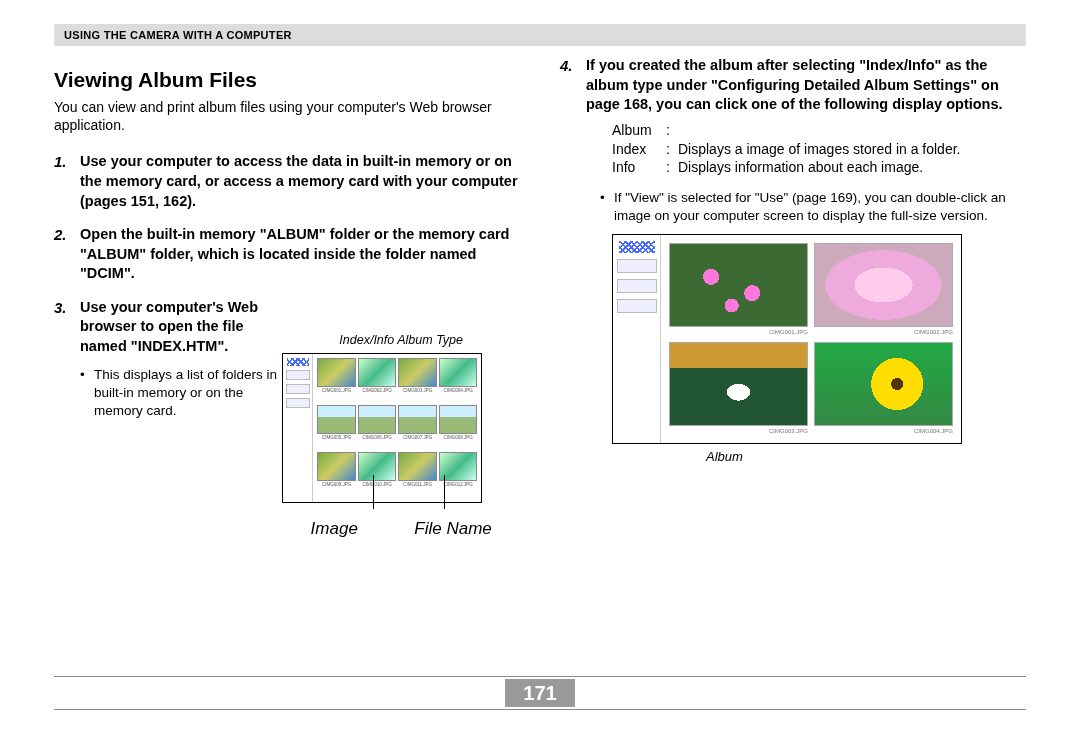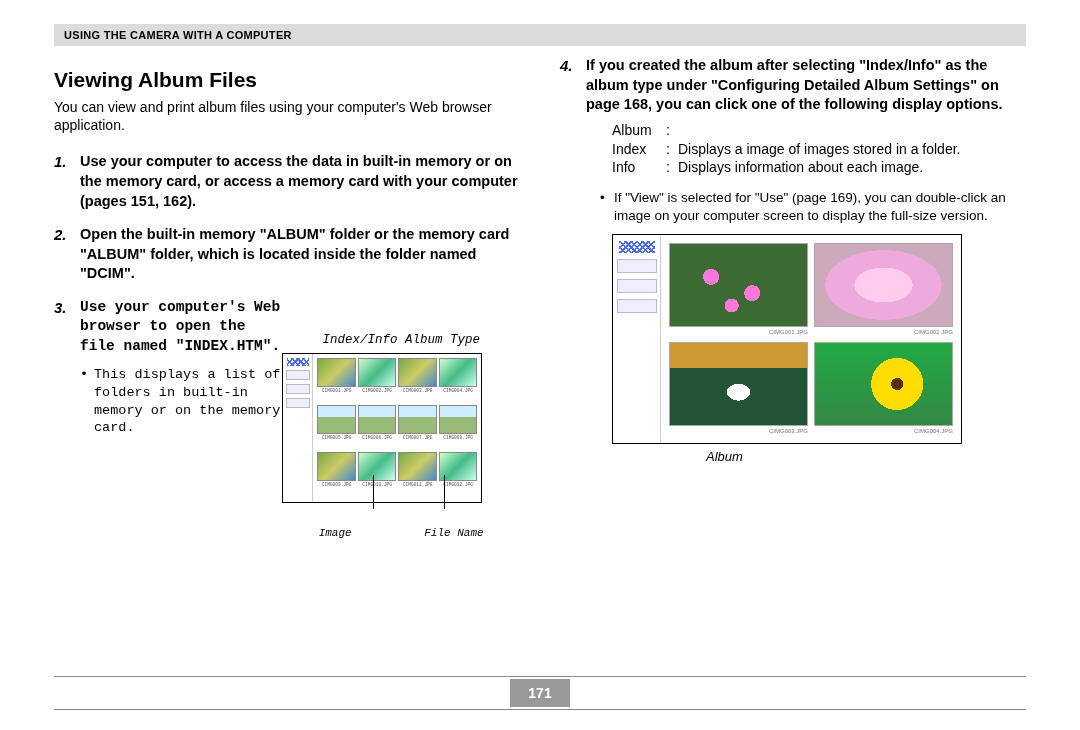--- a/index.html
+++ b/index.html
@@ -41,21 +41,21 @@
     }
     ol.steps > li .num {
       position: absolute;
       left: 0;
       top: 0;
       font-style: italic;
       font-weight: bold;
       font-size: 15px;
     }
     ol.steps > li .step-body { font-weight: bold; font-size: 14.5px; }
-    .step3-row { display: flex; gap: 0; font-family: Liberation Mono, monospace; }
+    .step3-row { display: flex; gap: 0; }
     .step3-text { flex: 0 0 46%; }
     .step3-figure { flex: 1; }
     .fig-caption-top {
       font-style: italic;
       font-size: 12.5px;
       text-align: center;
       margin-bottom: 4px;
       margin-top: 34px;
     }
     .sub-bullet {
@@ -124,21 +124,21 @@
       margin-top: 1px;
       white-space: nowrap;
     }
     .callout-lines {
       position: relative;
       height: 36px;
       margin-top: 2px;
       display:flex;
       justify-content: space-around;
       font-style: italic;
-      font-size: 11px;
+      font-size: 17px;
       align-items: flex-end;
     }
     .callout-lines .line {
       position:absolute;
       top:-30px;
       width:1px;
       height:34px;
       background:#000;
     }
     .callout-lines .line.l1 { left: 38%; }
@@ -209,21 +209,21 @@
       height: 34px;
       display:flex;
       justify-content:center;
       align-items:stretch;
       padding: 2px 0;
     }
     .footer .badge {
       background: #999;
       color: #fff;
       font-weight: bold;
-      font-size: 14px;
+      font-size: 20px;
       padding: 3px 18px;
       display:flex;
       align-items:center;
     }
   </style>
 </head>
 <body>
 
 <div class="header-bar">USING THE CAMERA WITH A COMPUTER</div>
 

